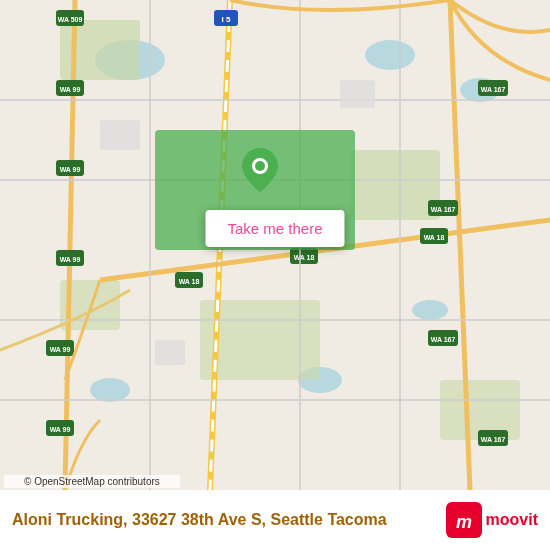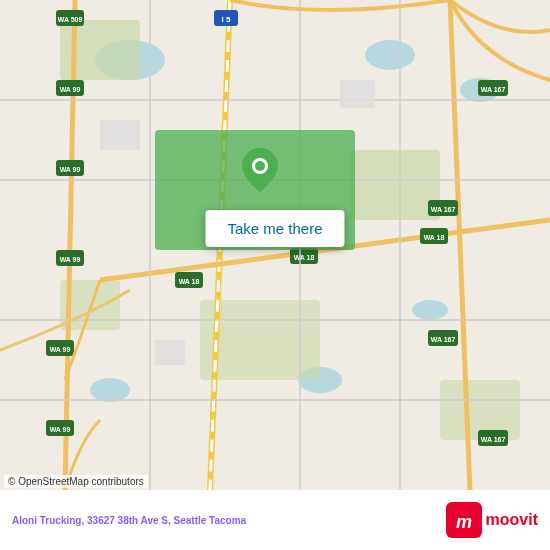--- a/index.html
+++ b/index.html
@@ -31,21 +31,21 @@
       position: absolute;
       top: 210px;
       left: 50%;
       transform: translateX(-50%);
       background: white;
       border: none;
       border-radius: 4px;
       padding: 10px 22px;
       font-size: 15px;
       font-weight: 500;
-      color: #0369a1;
+      color: #ec4899;
       cursor: pointer;
       box-shadow: 0 2px 8px rgba(0,0,0,0.3);
       white-space: nowrap;
       z-index: 10;
     }
 
     
     #green-overlay {
       position: absolute;
       top: 130px;
@@ -76,23 +76,23 @@
       align-items: center;
       padding: 0 12px;
       position: relative;
     }
 
     #bottom-text-block {
       flex: 1;
     }
 
     #business-name {
-      font-size: 10px;
+      font-size: 16px;
       font-weight: 600;
-      color: #8b5cf6;
+      color: #a16207;
       line-height: 1.3;
     }
 
     #business-location {
       font-size: 13px;
       color: #444;
       line-height: 1.3;
     }
 
     #osm-credit {
@@ -203,21 +203,21 @@
     <path d="M 100 280 Q 80 340 65 380" stroke="#f0c060" stroke-width="3" fill="none"></path>
 
     <rect x="100" y="120" width="40" height="30" rx="2" fill="#ddd" opacity="0.8"></rect>
     <rect x="155" y="340" width="30" height="25" rx="2" fill="#ddd" opacity="0.8"></rect>
     <rect x="340" y="80" width="35" height="28" rx="2" fill="#ddd" opacity="0.8"></rect>
 
     <path d="M 0 350 Q 80 320 130 290" stroke="#e8c870" stroke-width="3" fill="none"></path>
   </svg>
 
   
-  <div id="osm-credit" style="position:absolute;bottom:2px;left:4px;font-size:10px;color:#333;background:rgba(255,255,255,0.75);padding:1px 4px;z-index:20;">© OpenStreetMap contributors</div>
+  <div id="osm-credit" style="position:absolute;bottom:2px;left:4px;font-size:10px;color:#333;background:rgba(255,255,255,0.75);padding:1px 20px;z-index:20;">© OpenStreetMap contributors</div>
 
   
   <div id="green-overlay"></div>
 
   
   <div id="location-pin">
     <svg width="36" height="44" viewBox="0 0 36 44" xmlns="http://www.w3.org/2000/svg">
       <path d="M18 0 C8 0 0 8 0 18 C0 30 18 44 18 44 C18 44 36 30 36 18 C36 8 28 0 18 0Z" fill="#4caf50"></path>
       <circle cx="18" cy="18" r="8" fill="white"></circle>
       <circle cx="18" cy="18" r="5" fill="#4caf50"></circle>

